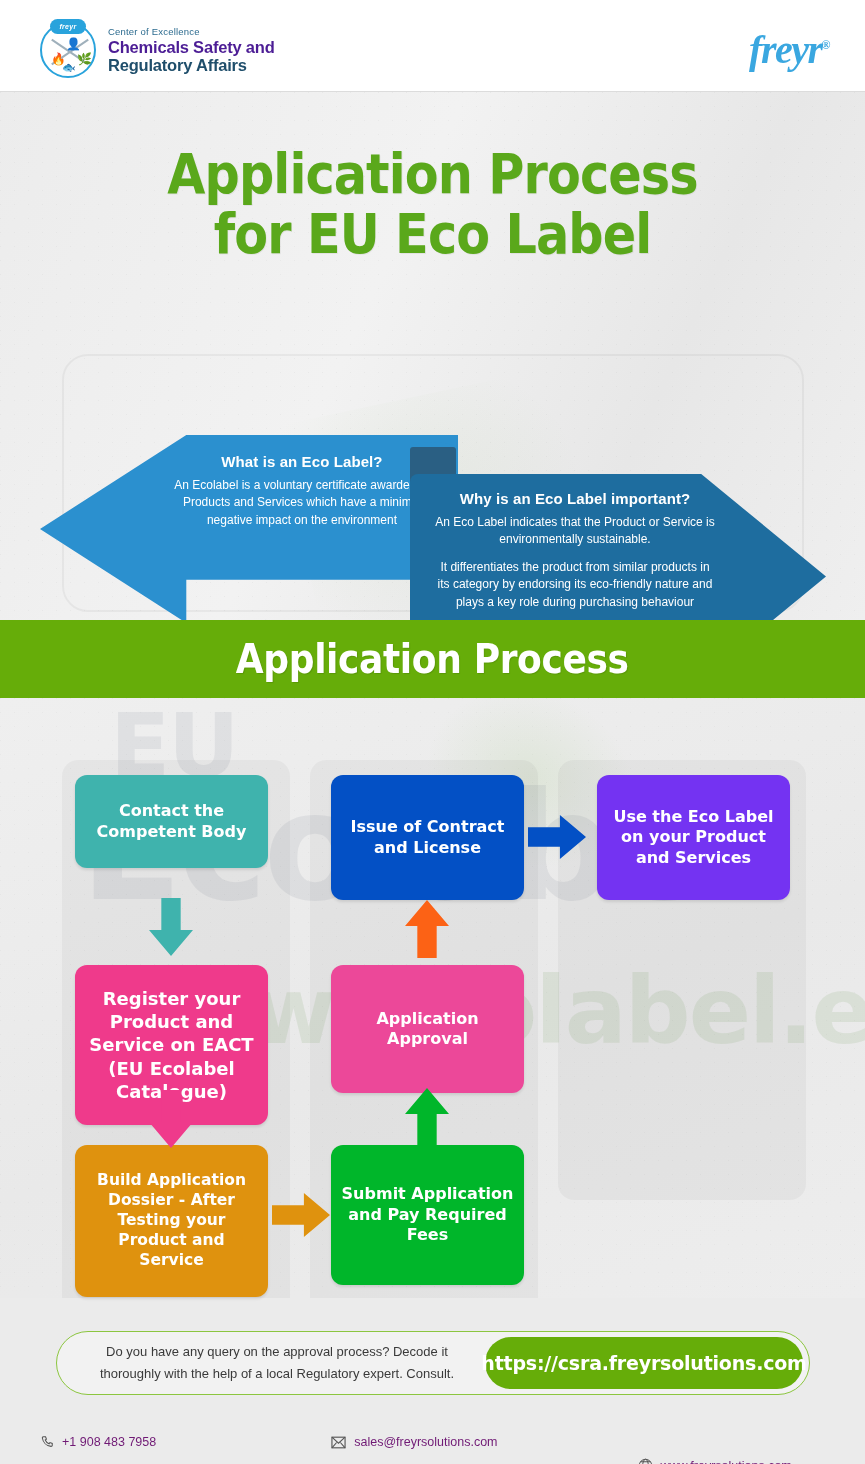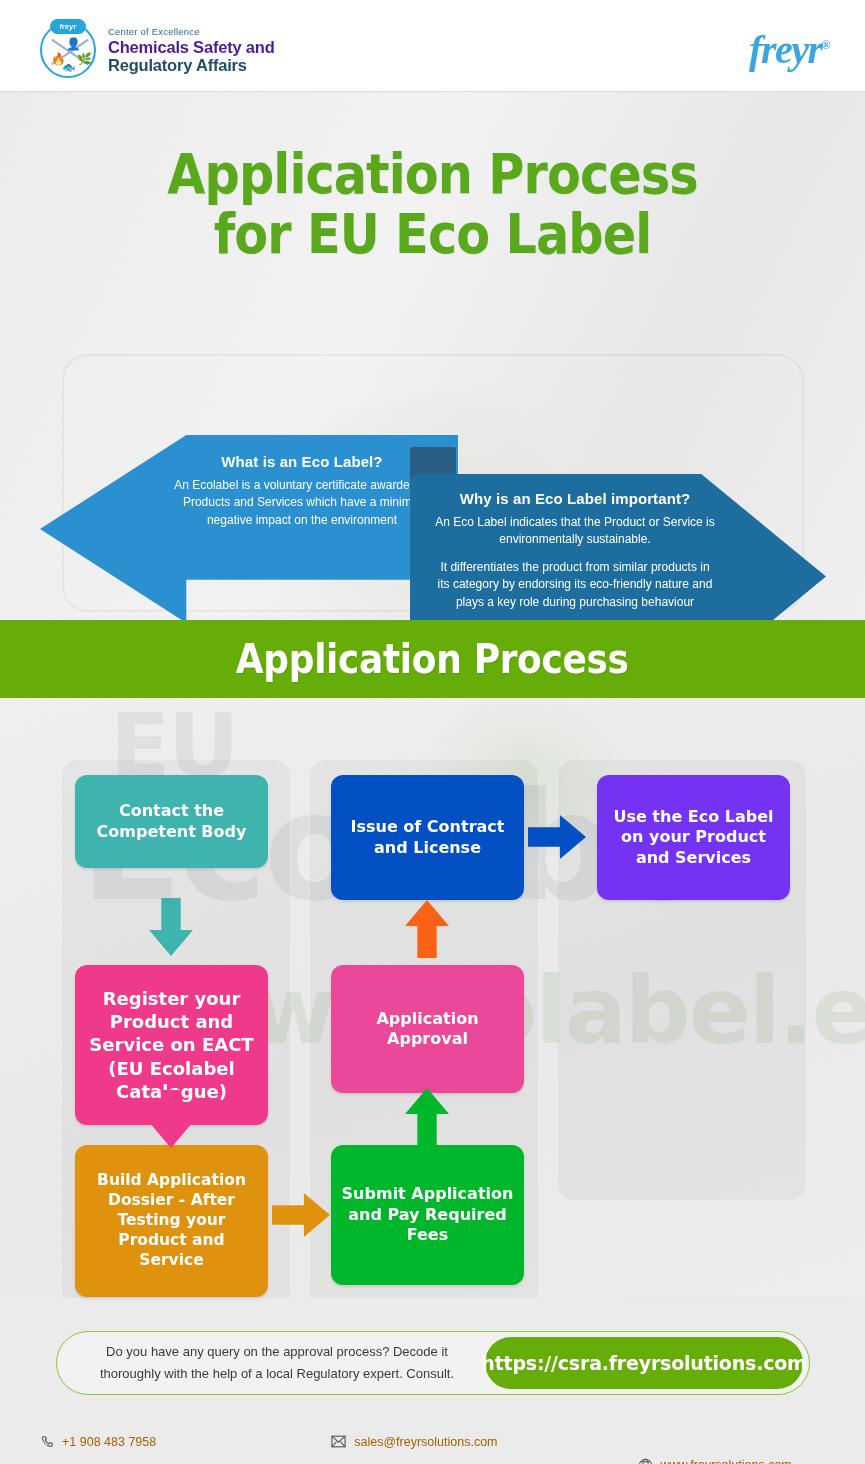--- a/index.html
+++ b/index.html
@@ -196,21 +196,21 @@
     background: #66ad09; color: #fff; display: flex; align-items: center; justify-content: center;
     font-size: 19px; font-weight: bold; letter-spacing: -.2px;
     font-family: "DejaVu Sans", sans-serif; cursor: pointer;
   }
 
   
   .footer {
     position: absolute; left: 0; top: 1420px; width: 865px; height: 44px;
     display: flex; align-items: center;
   }
-  .f-item { display: flex; align-items: flex-start; font-size: 12.5px; color: #a16207; }
+  .f-item { display: flex; align-items: flex-end; font-size: 12.5px; color: #701a75; }
   .f-phone { margin-left: 40px; }
   .f-mail  { margin-left: 175px; }
   .f-web   { margin-left: 140px; margin-top: 46px; }
   .f-icon { margin-right: 8px; display: inline-flex; color: #555; }
 </style>
 </head>
 <body>
 
 <div class="header">
   <div class="logo-wrap">

